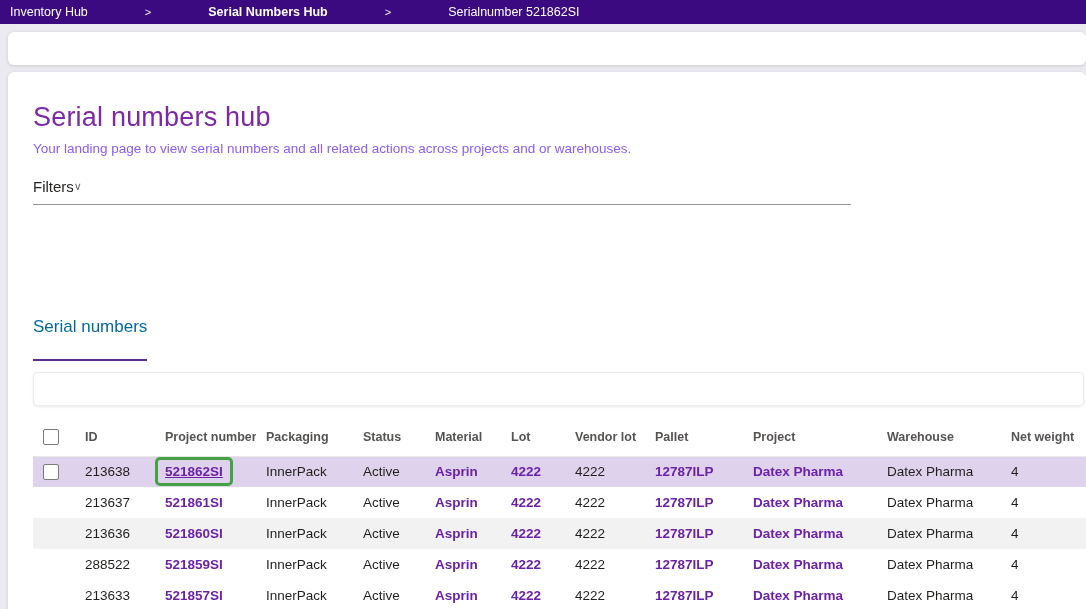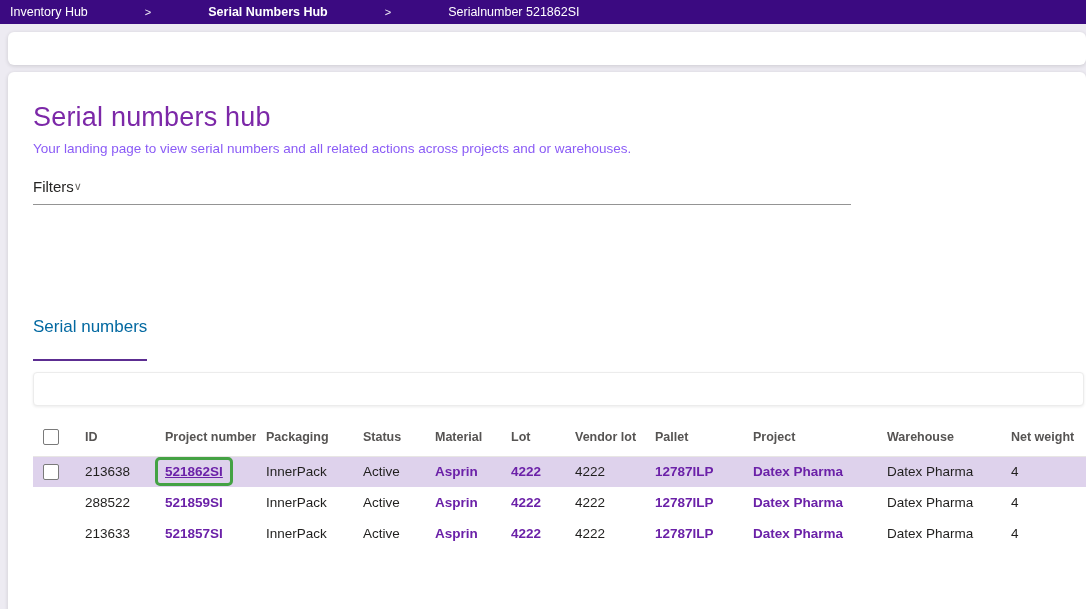--- a/index.html
+++ b/index.html
@@ -153,20 +153,48 @@
           <td class="purple-cell">Asprin</td>
           <td class="purple-cell">4222</td>
           <td class="cell-plain">4222</td>
           <td class="purple-cell">12787ILP</td>
           <td class="purple-cell">Datex Pharma</td>
           <td class="cell-plain">Datex Pharma</td>
           <td class="cell-plain">4</td>
         </tr>
         <tr>
           <td></td>
+          <td class="cell-plain">213637</td>
+          <td><a class="plink">521861SI</a></td>
+          <td class="cell-plain">InnerPack</td>
+          <td class="cell-plain">Active</td>
+          <td class="purple-cell">Asprin</td>
+          <td class="purple-cell">4222</td>
+          <td class="cell-plain">4222</td>
+          <td class="purple-cell">12787ILP</td>
+          <td class="purple-cell">Datex Pharma</td>
+          <td class="cell-plain">Datex Pharma</td>
+          <td class="cell-plain">4</td>
+        </tr>
+        <tr class="row-alt">
+          <td></td>
+          <td class="cell-plain">213636</td>
+          <td><a class="plink">521860SI</a></td>
+          <td class="cell-plain">InnerPack</td>
+          <td class="cell-plain">Active</td>
+          <td class="purple-cell">Asprin</td>
+          <td class="purple-cell">4222</td>
+          <td class="cell-plain">4222</td>
+          <td class="purple-cell">12787ILP</td>
+          <td class="purple-cell">Datex Pharma</td>
+          <td class="cell-plain">Datex Pharma</td>
+          <td class="cell-plain">4</td>
+        </tr>
+        <tr>
+          <td></td>
           <td class="cell-plain">288522</td>
           <td><a class="plink">521859SI</a></td>
           <td class="cell-plain">InnerPack</td>
           <td class="cell-plain">Active</td>
           <td class="purple-cell">Asprin</td>
           <td class="purple-cell">4222</td>
           <td class="cell-plain">4222</td>
           <td class="purple-cell">12787ILP</td>
           <td class="purple-cell">Datex Pharma</td>
           <td class="cell-plain">Datex Pharma</td>

